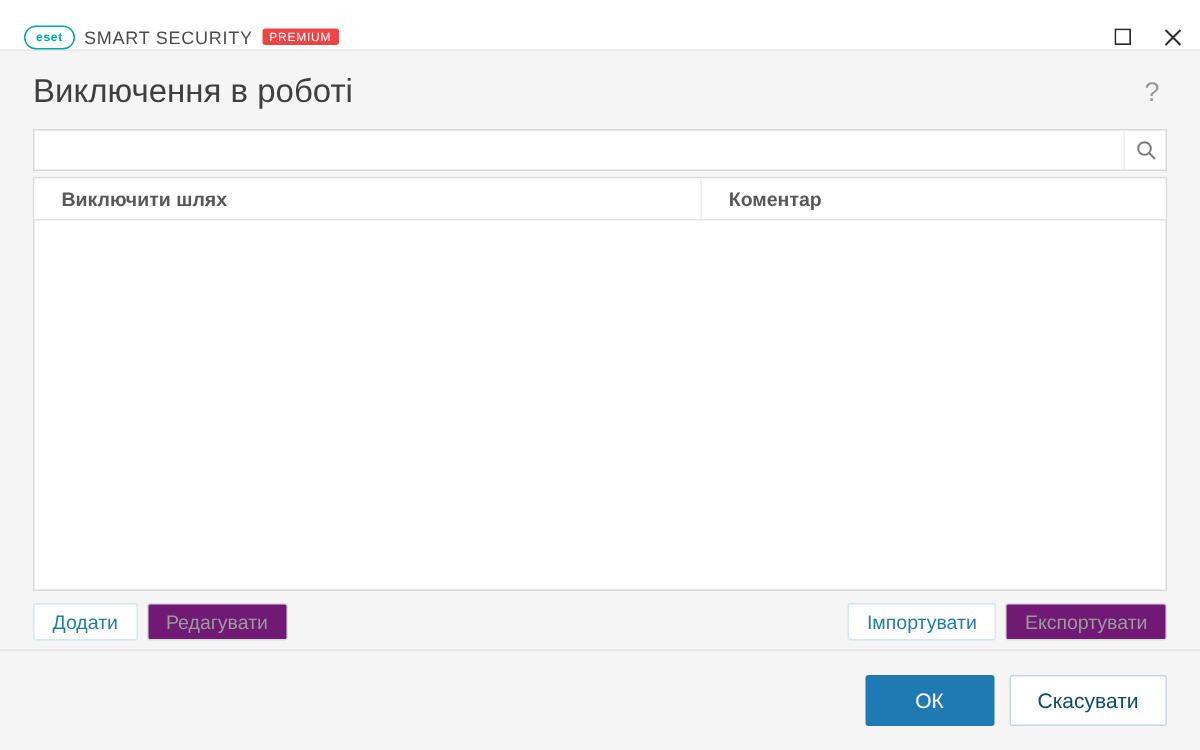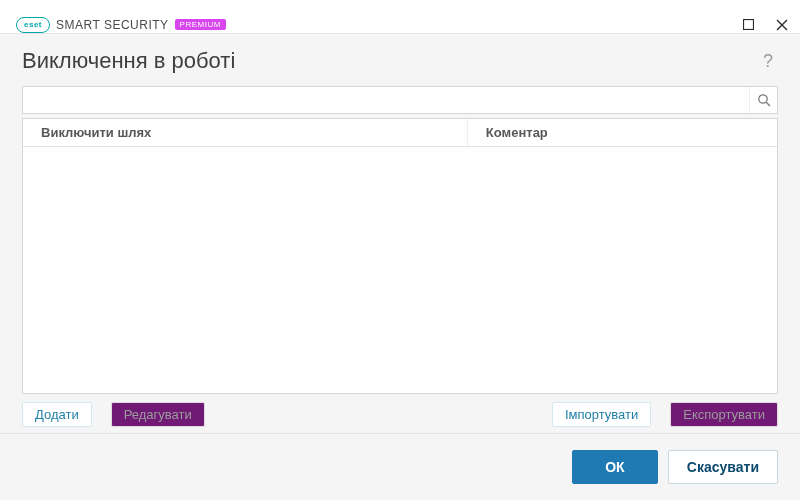--- a/index.html
+++ b/index.html
@@ -39,21 +39,21 @@
     font-weight: 700;
     letter-spacing: 0.5px;
   }
   .brand .product {
     font-size: 12px;
     letter-spacing: 0.5px;
     font-weight: 400;
     color: #4a4a4a;
   }
   .brand .badge {
-    background: #d946ef;
+    background: #ef4444;
     color: #fff;
     font-size: 8px;
     padding: 1px 5px;
     border-radius: 2px;
     letter-spacing: 0.5px;
   }
   .titlebar .spacer { flex: 1; }
   .win-controls { display: flex; gap: 18px; align-items: center; }
   .win-btn {
     width: 16px; height: 16px;
@@ -129,21 +129,21 @@
     padding: 6px 18px;
     font-size: 13px;
     font-weight: 600;
     color: #585858;
   }
   .col-path { flex: 0 0 59%; border-right: 1px solid #eee; }
   .col-comment { flex: 1; }
   .grid-body { flex: 1; overflow: auto; }
   .table-actions {
     display: flex;
-    gap: 19px;
+    gap: 6px;
     padding: 8px 0 6px 0;
     justify-content: space-between;
   }
   .table-actions .spacer { flex: 1; }
   .btn {
     font-family: inherit;
     font-size: 13px;
     padding: 4px 12px;
     border: 1px solid #c9c9c9;
     background: #f6f6f6;
@@ -171,21 +171,20 @@
     gap: 10px;
     background: #f5f5f5;
   }
   .btn-lg {
     font-family: inherit;
     font-size: 14px;
     min-width: 86px;
     padding: 8px 18px;
     border-radius: 2px;
     cursor: pointer;
-    font-weight: bold;
   }
   .btn-primary {
     background: #1f79b3;
     color: #fff;
     border: 1px solid #1f79b3;
   }
   .btn-secondary {
     background: #fff;
     color: #0c4a6e;
     border: 1px solid #c8d6e0;

